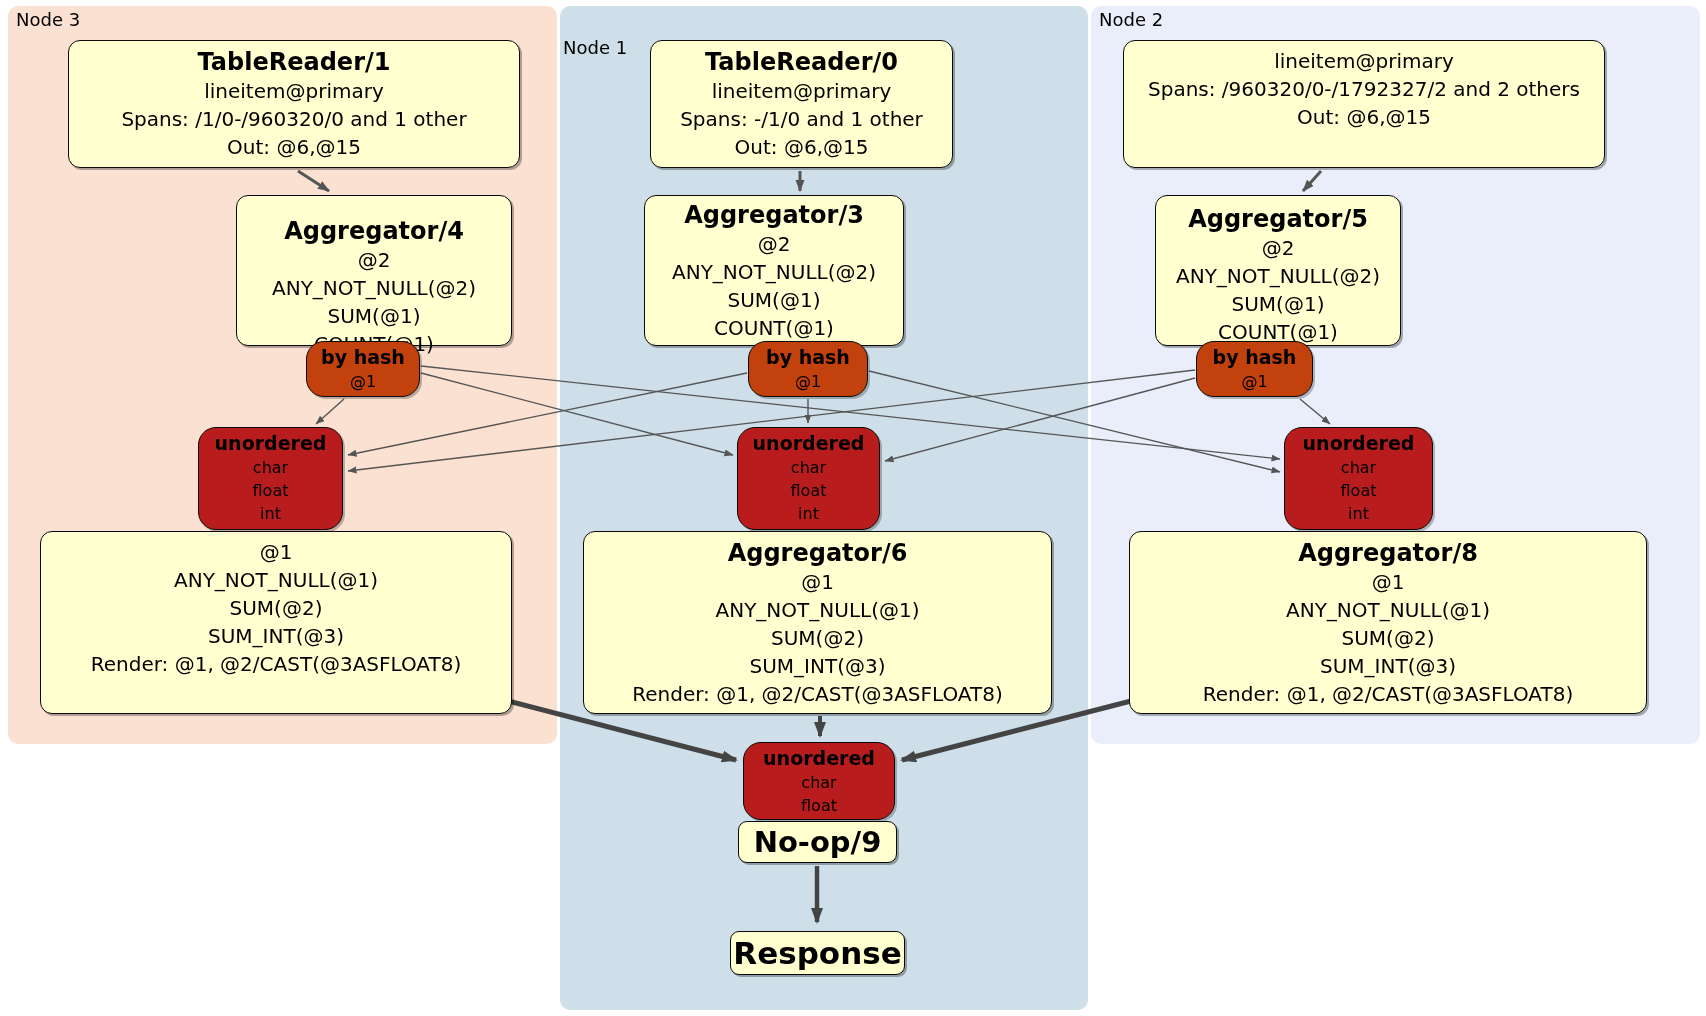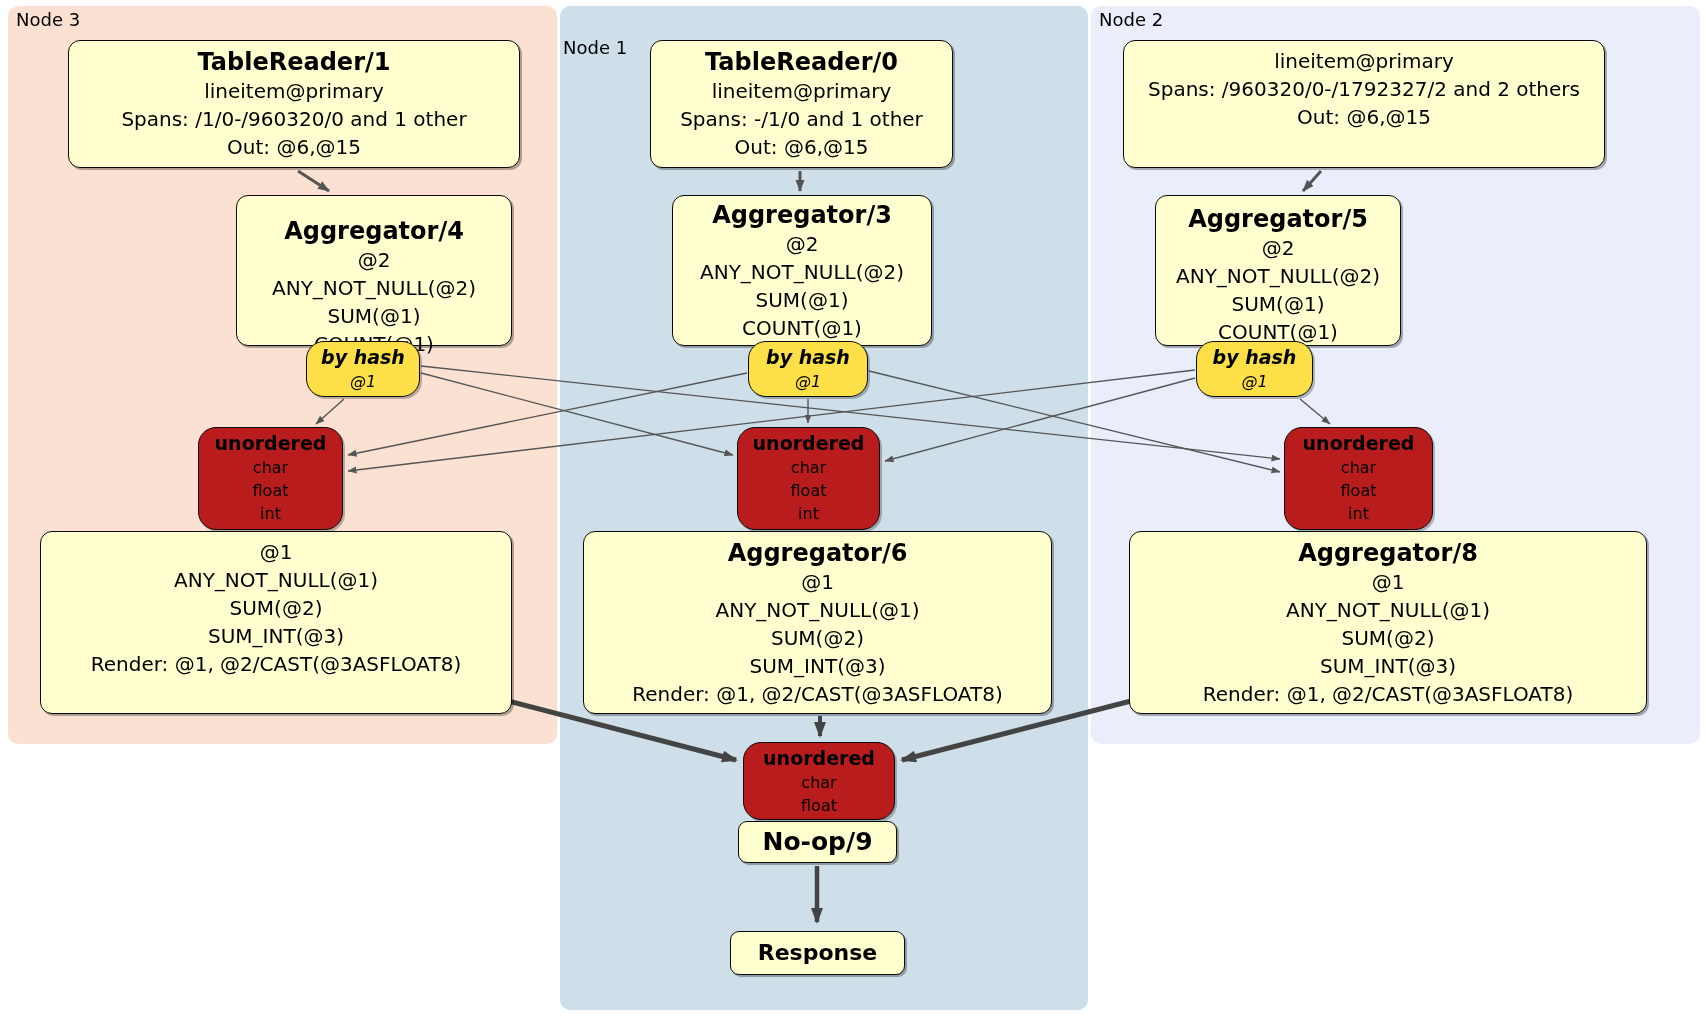--- a/index.html
+++ b/index.html
@@ -16,27 +16,27 @@
     padding-top:6px;
   }
   .ybox .title{font-weight:bold;font-size:24px;line-height:30px;white-space:nowrap;text-align:center;}
   .ybox .line{font-size:20px;line-height:28px;white-space:nowrap;}
   .pill{
     position:absolute;border:1.6px solid #0a0a0a;border-radius:18px;text-align:center;
     box-shadow:2px 2px 0 rgba(0,0,0,0.25);z-index:3;box-sizing:border-box;padding-top:3px;
   }
   .pill .ptitle{font-weight:bold;font-size:19px;line-height:25px;white-space:nowrap;}
   .pill .pline{font-size:16px;line-height:23px;white-space:nowrap;}
-  .router{background:#fde047;font-style:italic;}
+  .router{background:#c2410c;}
   .sync{background:#b91c1c;}
   .smallbox{
     position:absolute;background:#ffffcf;border:1.6px solid #0a0a0a;border-radius:9px;
     box-shadow:2px 2px 0 rgba(0,0,0,0.30);text-align:center;z-index:3;box-sizing:border-box;
   }
-  .smallbox .btitle{font-weight:bold;font-size:25px;line-height:40px;white-space:nowrap;}
+  .smallbox .btitle{font-weight:bold;font-size:29px;line-height:40px;white-space:nowrap;}
 </style>
 </head>
 <body>
 
 <div class="stage">
 
   <div class="panel" style="left:8px;top:6px;width:549px;height:738px;background:#fbe1d2;"></div>
   <div class="panel" style="left:560px;top:6px;width:528px;height:1004px;background:#cfdfe9;"></div>
   <div class="panel" style="left:1091px;top:6px;width:609px;height:738px;background:#e9eefa;"></div>
 
@@ -113,21 +113,21 @@
     <div class="line">Render: @1, @2/CAST(@3ASFLOAT8)</div>
   </div>
 
   <div class="ybox" style="left:650px;top:40px;width:303px;height:128px;">
     <div class="title">TableReader/0</div>
     <div class="line">lineitem@primary</div>
     <div class="line">Spans: -/1/0 and 1 other</div>
     <div class="line">Out: @6,@15</div>
   </div>
 
-  <div class="ybox" style="left:672px;top:195px;width:260px;height:151px;padding-top:4px;">
+  <div class="ybox" style="left:644px;top:195px;width:260px;height:151px;padding-top:4px;">
     <div class="title">Aggregator/3</div>
     <div class="line">@2</div>
     <div class="line">ANY_NOT_NULL(@2)</div>
     <div class="line">SUM(@1)</div>
     <div class="line">COUNT(@1)</div>
   </div>
 
   <div class="pill router" style="left:748px;top:341px;width:120px;height:56px;">
     <div class="ptitle">by hash</div>
     <div class="pline">@1</div>
@@ -188,16 +188,16 @@
     <div class="ptitle">unordered</div>
     <div class="pline">char</div>
     <div class="pline">float</div>
   </div>
 
   <div class="smallbox" style="left:738px;top:821px;width:159px;height:42px;">
     <div class="btitle">No-op/9</div>
   </div>
 
   <div class="smallbox" style="left:730px;top:931px;width:175px;height:44px;">
-    <div class="btitle" style="line-height:42px;font-size:22px;">Response</div>
+    <div class="btitle" style="line-height:42px;font-size:31px;">Response</div>
   </div>
 
 </div>
 
 </body></html>

